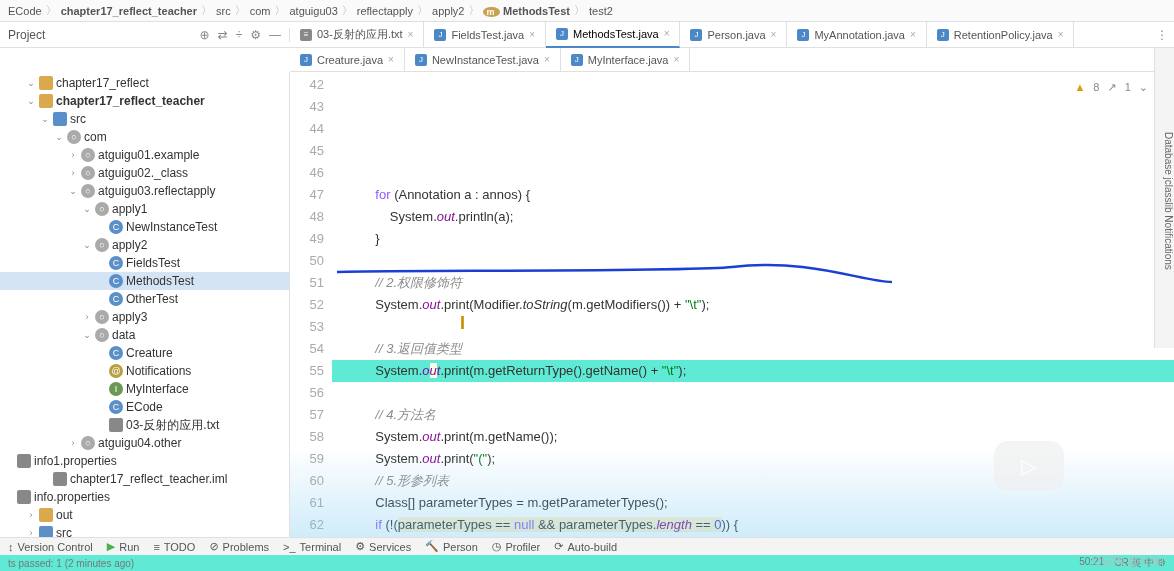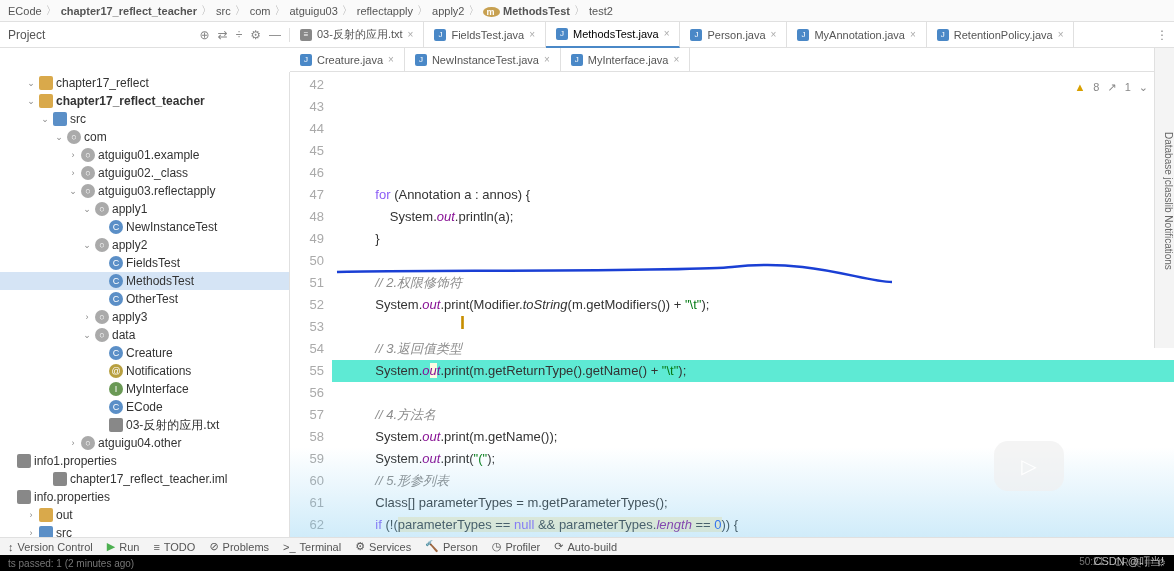--- a/index.html
+++ b/index.html
@@ -43,21 +43,21 @@
 .num { color: #1750eb; }
 .method-s { font-style: italic; }
 .warn-bg { background: #fff3d0; }
 .right-tools { position: absolute; right: 0; top: 48px; width: 20px; height: 300px; background: #f4f4f4; border-left: 1px solid #e0e0e0; writing-mode: vertical-rl; text-align: center; font-size: 10px; color: #666; padding-top: 6px; }
 .indicators { position: absolute; top: 4px; right: 26px; display: flex; gap: 8px; font-size: 11px; color: #888; align-items: center; }
 .indicators .tri-y { color: #d8a000; }
 .underline-svg { position: absolute; left: 0; top: 0; pointer-events: none; }
 .status-bottom { position: absolute; bottom: 16px; left: 0; right: 0; height: 18px; background: #f4f4f4; border-top: 1px solid #e0e0e0; display: flex; align-items: center; padding: 0 8px; gap: 14px; font-size: 11px; color: #555; }
 .status-bottom .item { display: flex; align-items: center; gap: 4px; }
 .status-bottom .green { color: #4caf50; }
-.status-final { position: absolute; bottom: 0; left: 0; right: 0; height: 16px; background: #000000; display: flex; align-items: center; justify-content: space-between; padding: 0 8px; font-size: 10px; color: #777; }
+.status-final { position: absolute; bottom: 0; left: 0; right: 0; height: 16px; background: #5eead4; display: flex; align-items: center; justify-content: space-between; padding: 0 8px; font-size: 10px; color: #777; }
 .watermark { position: absolute; bottom: 2px; right: 10px; font-size: 11px; color: #bbb; }
 
 .play-overlay { position: absolute; right: 110px; bottom: 80px; width: 70px; height: 50px; border-radius: 14px; background: rgba(240,240,240,.7); display: flex; align-items: center; justify-content: center; color: #fff; font-size: 20px; }
 .wave { position: absolute; left: 290px; right: 0; bottom: 34px; height: 90px; background: linear-gradient(to top, rgba(120,200,240,.35), transparent); pointer-events: none; }
 .cursor-beam { position: absolute; color: #c78e00; font-size: 18px; font-weight: bold; }
 </style>
 </head>
 <body>
 
 <div class="breadcrumb" id="bc">

